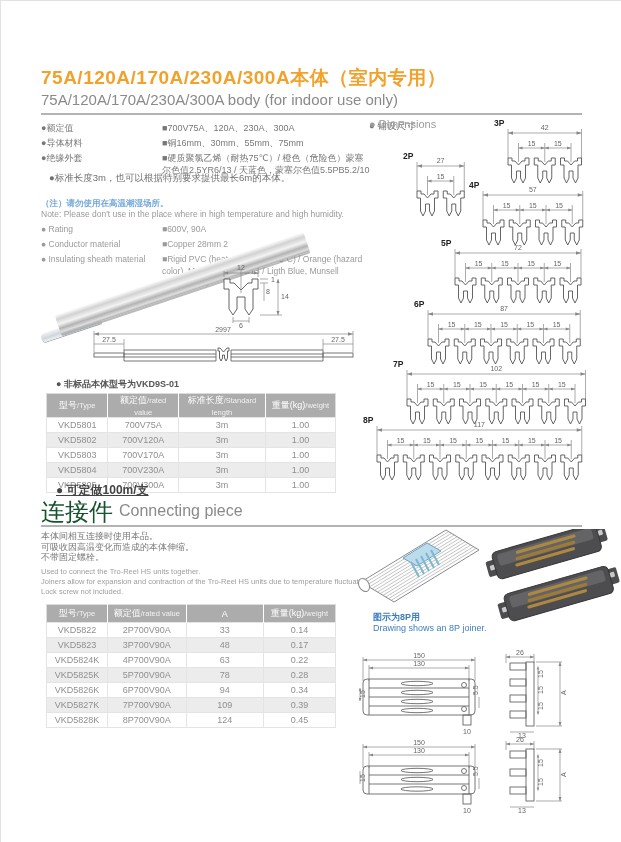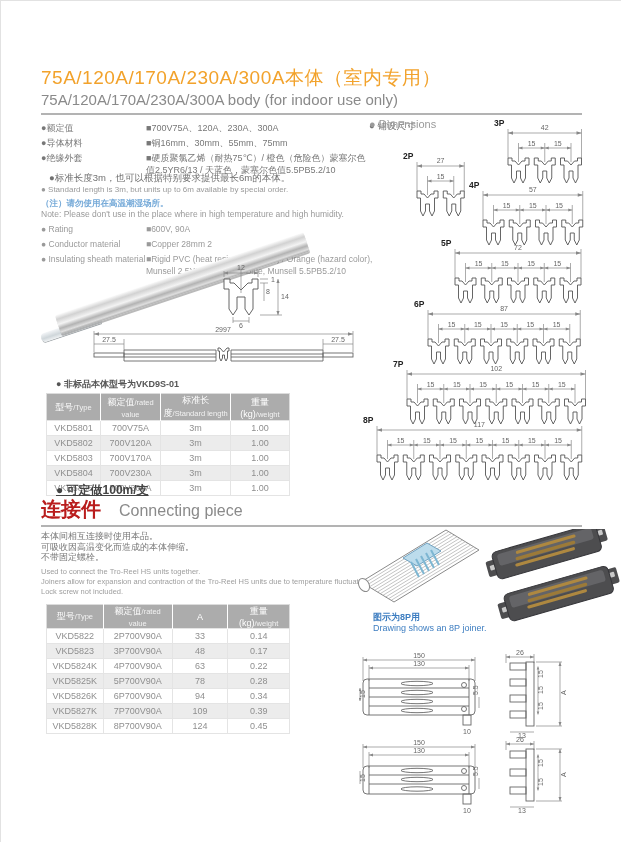--- a/index.html
+++ b/index.html
@@ -1,27 +1,27 @@
 <!DOCTYPE html>
 <html><head>
 <meta charset="utf-8">
 <style>
   html,body{margin:0;padding:0;background:#e9e9e9;font-family:"Liberation Sans","DejaVu Sans",sans-serif;}
   #page{position:relative;width:621px;height:842px;margin:0 auto;background:#fff;border:1px solid #e2e2e2;overflow:hidden;}
   .abs{position:absolute;}
   
-  #title-zh{left:40px;top:64px;font-size:19px;font-weight:normal;color:#F2A22B;letter-spacing:.5px;}
+  #title-zh{left:40px;top:64px;font-size:19px;font-weight:bold;color:#F2A22B;letter-spacing:.5px;}
   #title-en{left:40px;top:90px;font-size:15px;color:#8a8a8a;}
   .rule{left:40px;width:541px;height:2px;background:#b3b3b3;}
   #rule1{top:112px;}
   
   #specs-cn{left:40px;top:121px;width:330px;font-size:9px;color:#787878;}
   .spec-row{display:flex;margin-bottom:3px;line-height:12px;}
   .spec-row .lab{width:105px;flex:none;}
-  .spec-row .val{flex:1;}
+  .spec-row .val{flex:1;margin-left:16px;}
   
   #std-zh{left:40px;top:171px;font-size:9.5px;color:#707070;margin-left:8px;}
   #std-en{left:40px;top:184px;font-size:8px;color:#9a9a9a;}
   #caut-zh{left:40px;top:197px;font-size:8.5px;color:#74A9D8;font-weight:bold;text-align:right;}
   #caut-en{left:40px;top:208px;font-size:8.5px;color:#9a9a9a;}
   
   #specs-en{left:40px;top:222px;width:345px;font-size:8.5px;color:#9a9a9a;}
   #specs-en .lab{width:105px;flex:none;}
   
   #bar-photo{left:36px;top:262px;width:280px;height:108px;}
@@ -29,31 +29,31 @@
   #bar-main{position:absolute;left:20px;top:0;width:262px;height:20px;border-radius:2px;
     background:linear-gradient(#fbfbfb 0%,#d2d2d2 22%,#f3f3f3 48%,#b3b3b3 70%,#dedede 88%,#a8a8a8 100%);
     box-shadow:0 2px 0 rgba(130,130,130,.55);}
   #bar-rail{position:absolute;left:0;top:13px;width:62px;height:9px;border-radius:4px 0 0 4px;
     background:linear-gradient(#f4f6f8,#cfd6da 60%,#eef1f3);box-shadow:0 1px 0 #9aa0a4;}
   
   #note-nonstd{left:55px;top:377px;font-size:9px;font-weight:bold;color:#555;}
   #note-custom{left:55px;top:481px;font-size:12px;font-weight:bold;color:#444;text-decoration:underline;}
   
   table{border-collapse:collapse;}
-  .dtable{position:absolute;left:45px;width:244px;font-size:9px;color:#8f8f8f;text-align:center;border:1px solid #dcdcdc;}
+  .dtable{position:absolute;left:45px;width:290px;font-size:9px;color:#8f8f8f;text-align:center;border:1px solid #dcdcdc;}
   #table1{top:392px;}
   #table2{top:603px;}
   .dtable th{background:#acacac;color:#fff;font-weight:normal;height:17px;border-left:1px solid #fff;padding:0 2px;}
   .dtable th:first-child{border-left:none;}
   .dtable th .hz{font-size:9px;}
   .dtable th .he{font-size:7.5px;color:#f2f2f2;}
   .dtable td{height:14px;border:1px solid #e4e4e4;padding:0 2px;}
   .dtable tr:nth-child(even) td{background:#ececec;}
   
-  #s2-zh{left:40px;top:495px;font-size:20px;font-weight:bold;color:#b91c1c;}
+  #s2-zh{left:40px;top:495px;font-size:24px;font-weight:normal;color:#14532d;}
   #s2-en{left:118px;top:501px;font-size:16px;color:#8a8a8a;}
   #rule2{top:524px;}
   #desc-zh{left:40px;top:530px;font-size:9px;color:#787878;line-height:10.5px;}
   #desc-en{left:40px;top:566px;font-size:7.5px;color:#9e9e9e;line-height:10px;}
   #cap-zh{left:372px;top:610px;font-size:9px;font-weight:bold;color:#3E7EC1;}
   #cap-en{left:372px;top:622px;font-size:9px;color:#3E7EC1;}
   
   #dim-zh{left:368px;top:119px;font-size:9.5px;color:#707070;}
   #dim-en{left:368px;top:117px;font-size:11px;color:#9a9a9a;}
   
@@ -89,21 +89,20 @@
       <span class="lab">●导体材料</span>
       <span class="val">■铜16mm、30mm、55mm、75mm</span>
     </div>
     <div class="spec-row">
       <span class="lab">●绝缘外套</span>
       <span class="val">■硬质聚氯乙烯（耐热75℃）/ 橙色（危险色）蒙塞尔色值2.5YR6/13 / 天蓝色，蒙塞尔色值5.5PB5.2/10</span>
     </div>
   </div>
 
   <div class="abs" id="std-zh">●标准长度3m，也可以根据特别要求提供最长6m的本体。</div>
-  <div class="abs" id="std-en">● Standard length is 3m, but units up to 6m available by special order.</div>
   <div class="abs" id="caut-zh">（注）请勿使用在高温潮湿场所。</div>
   <div class="abs" id="caut-en">Note: Please don't use in the place where in high temperature and high humidity.</div>
 
   <div class="abs" id="specs-en">
     <div class="spec-row">
       <span class="lab">● Rating</span>
       <span class="val">■600V, 90A</span>
     </div>
     <div class="spec-row">
       <span class="lab">● Conductor material</span>

